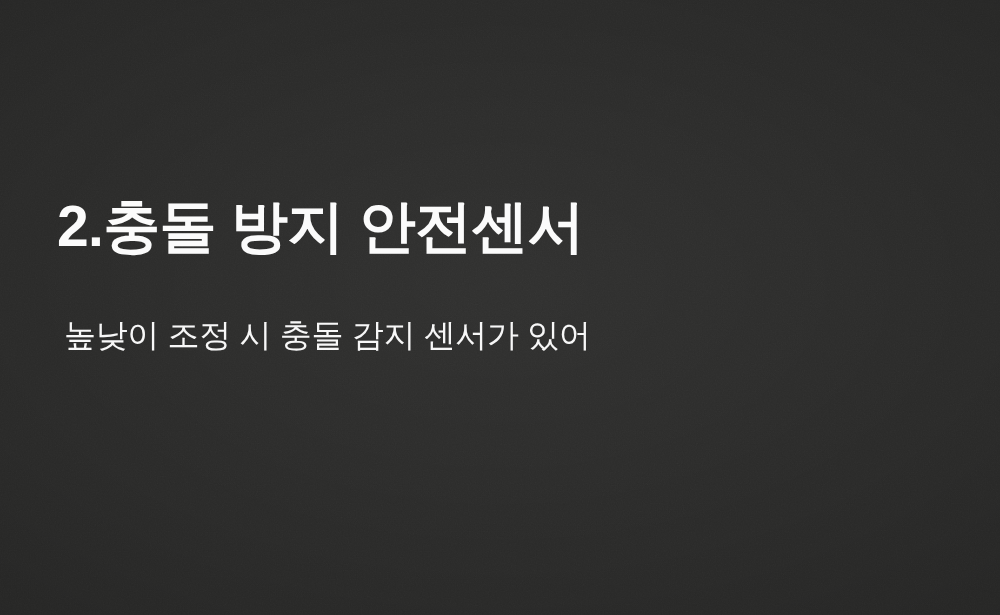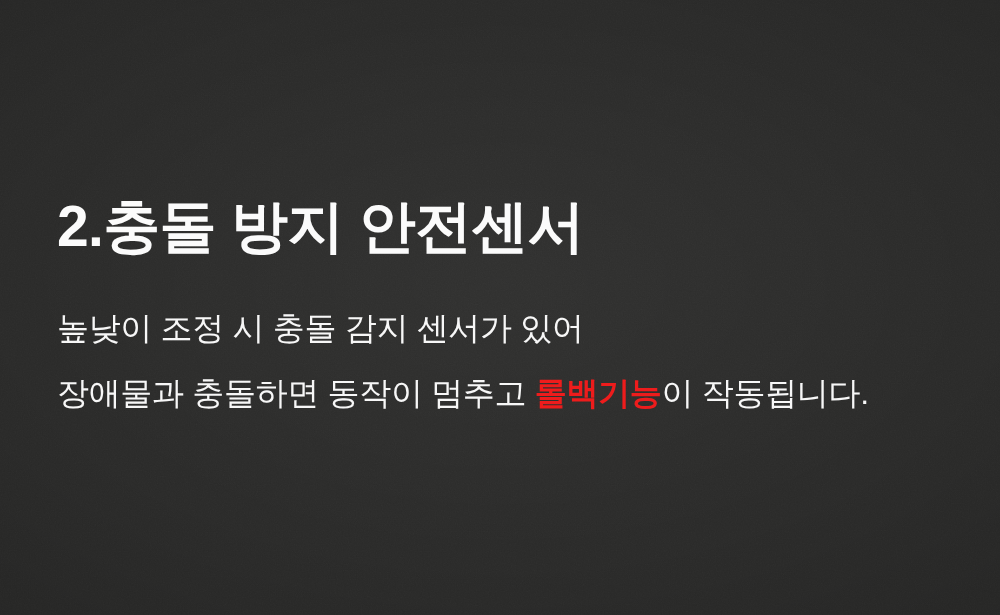--- a/index.html
+++ b/index.html
@@ -67,21 +67,21 @@
   }
 
   .body-block {
     position: absolute;
     left: 0;
     top: 312px;
     width: 900px;
   }
 
   .body-line {
-    margin: 0;
+    margin: 7px;
     font-size: 32px;
     font-weight: 400;
     line-height: 1.0;
     letter-spacing: -0.010em;
     color: #f7f7f7;
     white-space: nowrap;
     -webkit-font-smoothing: antialiased;
   }
 
   .body-line + .body-line {
@@ -112,18 +112,17 @@
   <div class="vignette"></div>
 
   <div class="content">
 
     <h1 class="heading">2.충돌 방지 안전센서</h1>
 
     <div class="body-block">
 
       <p class="body-line">높낮이 조정 시 충돌 감지 센서가 있어</p>
 
-      <p class="body-line"><span>장애물과 충돌하면 동작이 멈추고 </span><span class="accent">롤백기능</span><span>이 작동됩니다.</span></p>
 
     </div>
 
   </div>
 </div>
 
 </body></html>

